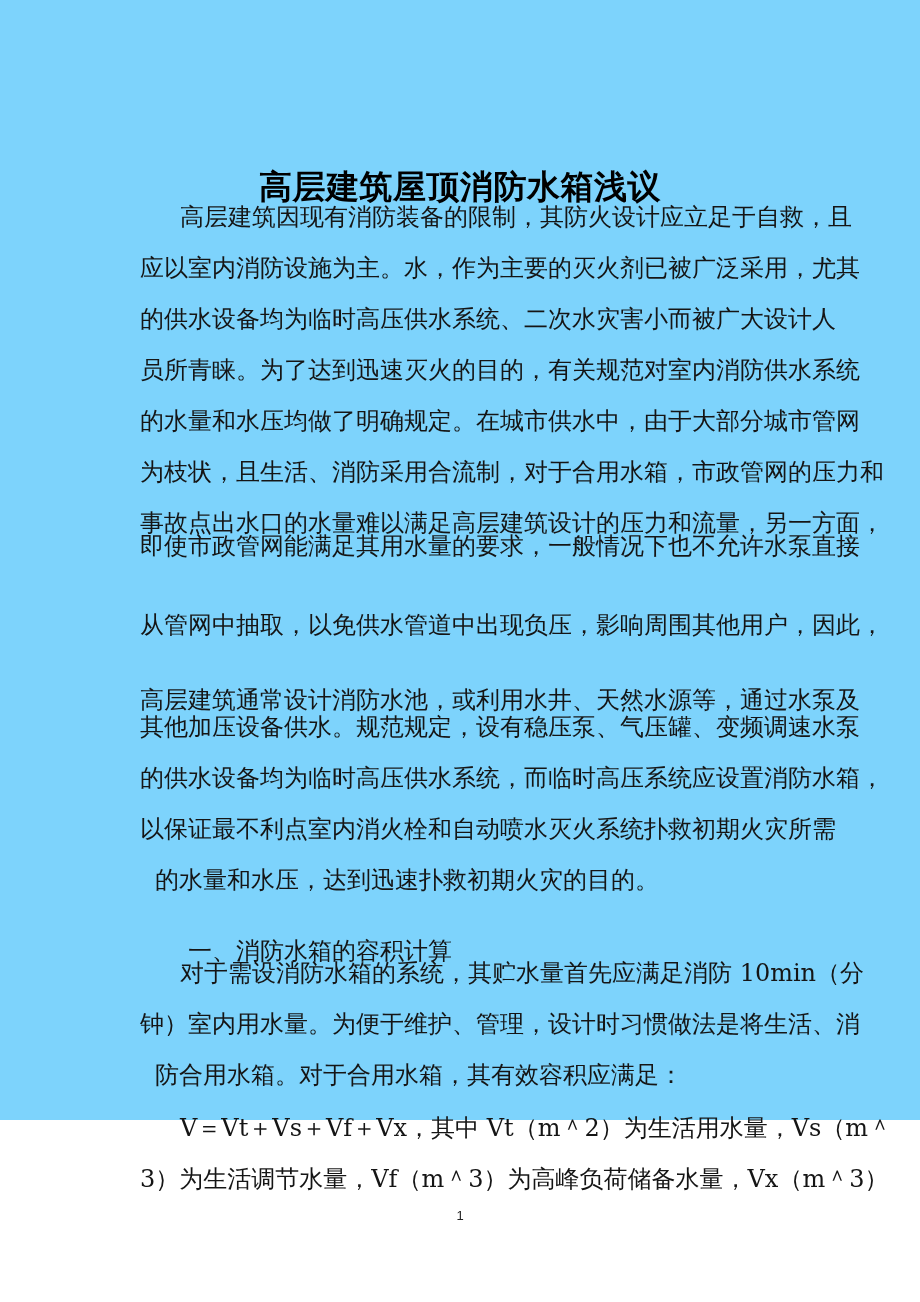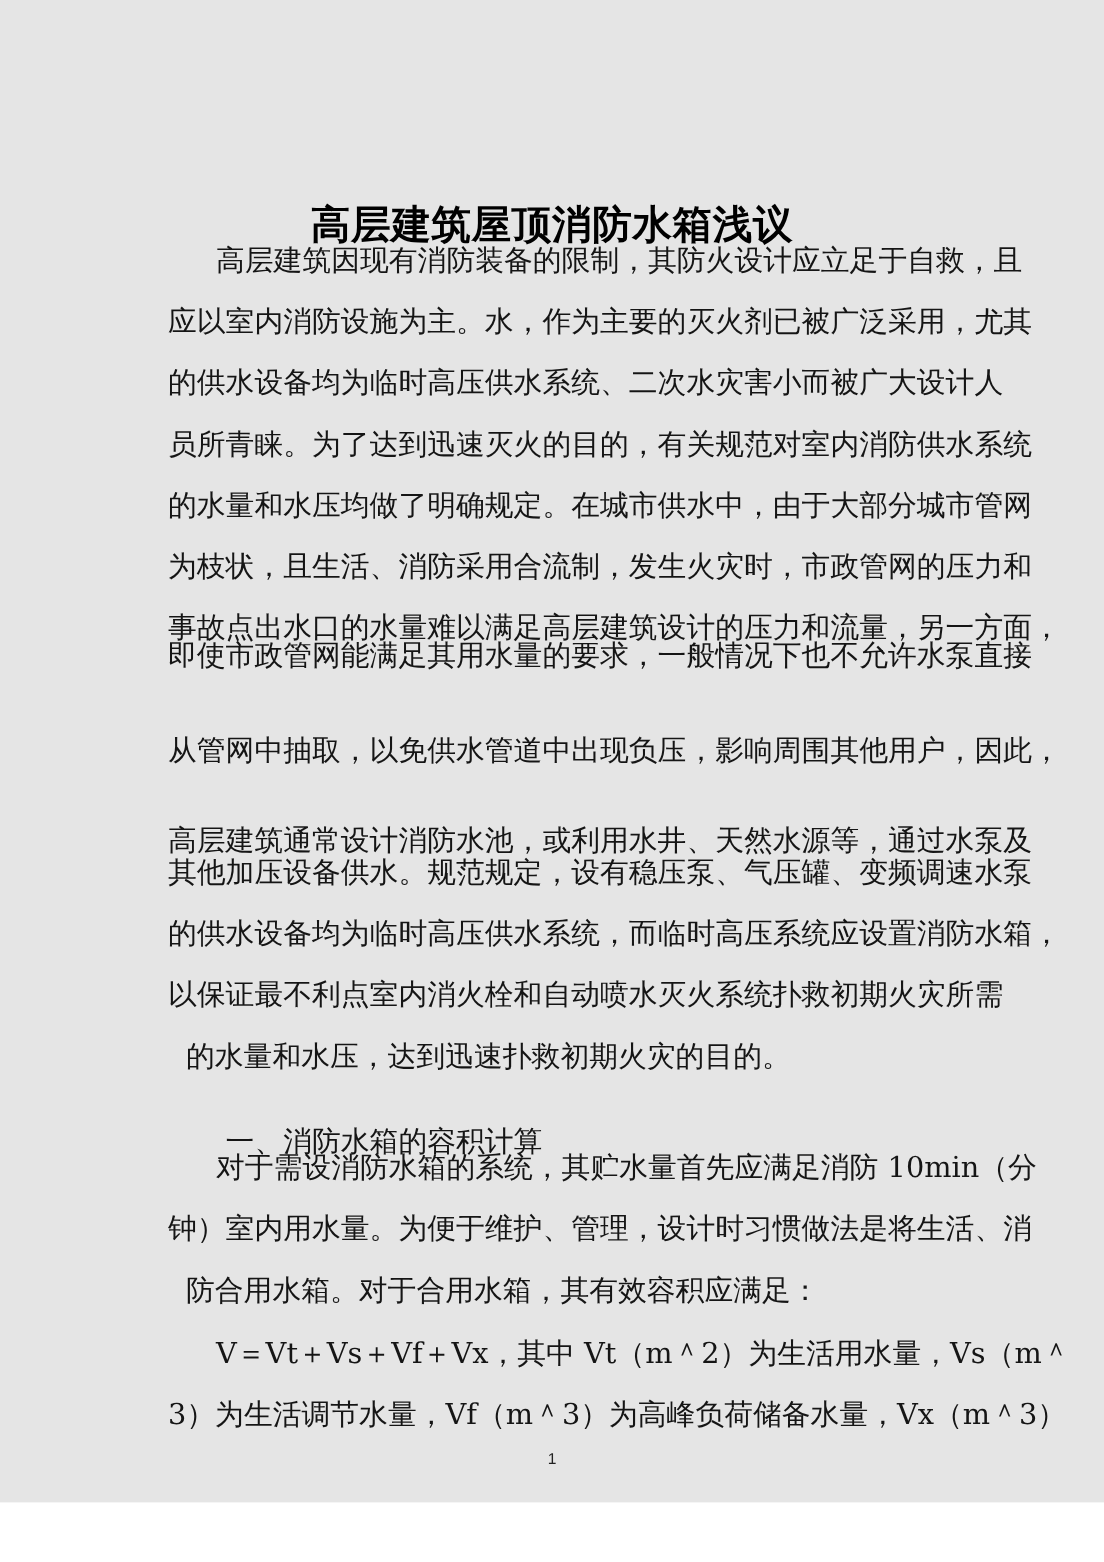--- a/index.html
+++ b/index.html
@@ -11,22 +11,22 @@
       width: 920px;
       height: 1302px;
       position: relative;
       overflow: hidden;
       font-family: "DejaVu Serif", "Liberation Serif", serif;
       color: #111111;
     }
     .page {
       position: absolute;
       left: 0; top: 0;
-      width: 920px; height: 1252px;
-      background: #e5e5e5;
+      width: 920px; height: 1120px;
+      background: #7dd3fc;
     }
     .title {
       position: absolute;
       left: 0;
       width: 920px;
       top: 142px;
       text-align: center;
       font-size: 33px;
       line-height: 46px;
       font-family: "DejaVu Sans", "Liberation Sans", sans-serif;
@@ -78,21 +78,21 @@
 <div class="page">
 
   <h1 class="title">高层建筑屋顶消防水箱浅议</h1>
 
   <div>
     <div class="line indent" style="top:202px;">高层建筑因现有消防装备的限制，其防火设计应立足于自救，且</div>
     <div class="line" style="top:253px;">应以室内消防设施为主。水，作为主要的灭火剂已被广泛采用，尤其</div>
     <div class="line" style="top:304px;">的供水设备均为临时高压供水系统、二次水灾害小而被广大设计人</div>
     <div class="line" style="top:355px;">员所青睐。为了达到迅速灭火的目的，有关规范对室内消防供水系统</div>
     <div class="line" style="top:406px;">的水量和水压均做了明确规定。在城市供水中，由于大部分城市管网</div>
-    <div class="line" style="top:457px;">为枝状，且生活、消防采用合流制，发生火灾时，市政管网的压力和</div>
+    <div class="line" style="top:457px;">为枝状，且生活、消防采用合流制，对于合用水箱，市政管网的压力和</div>
     <div class="line" style="top:508px;">事故点出水口的水量难以满足高层建筑设计的压力和流量，另一方面，</div>
     <div class="line" style="top:531px;">即使市政管网能满足其用水量的要求，一般情况下也不允许水泵直接</div>
     <div class="line" style="top:610px;">从管网中抽取，以免供水管道中出现负压，影响周围其他用户，因此，</div>
     <div class="line" style="top:661px;margin-top:24px;">高层建筑通常设计消防水池，或利用水井、天然水源等，通过水泵及</div>
     <div class="line" style="top:712px;">其他加压设备供水。规范规定，设有稳压泵、气压罐、变频调速水泵</div>
     <div class="line" style="top:763px;">的供水设备均为临时高压供水系统，而临时高压系统应设置消防水箱，</div>
     <div class="line" style="top:814px;">以保证最不利点室内消火栓和自动喷水灭火系统扑救初期火灾所需</div>
     <div class="line last" style="top:865px;">的水量和水压，达到迅速扑救初期火灾的目的。</div>
   </div>
 

